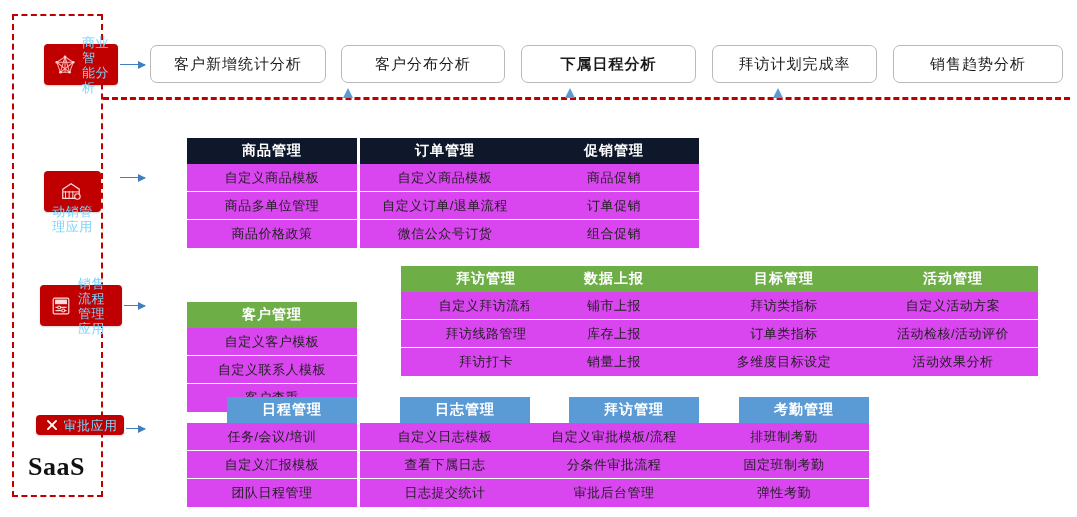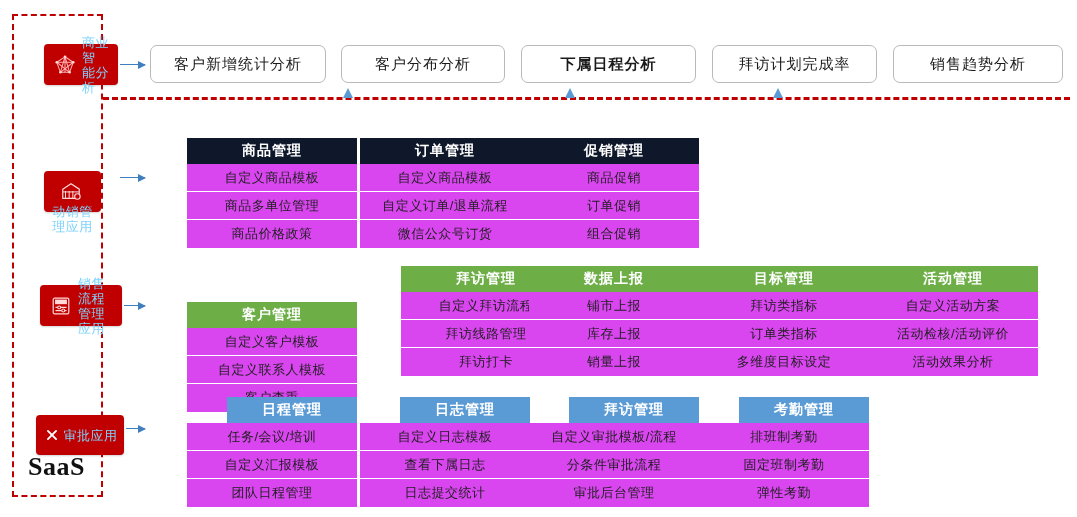--- a/index.html
+++ b/index.html
@@ -63,21 +63,21 @@
     margin-right:4px;
   }
   .badge .btext{
     font-size:13px;
     line-height:15px;
     font-weight:normal;
     white-space:pre-line;
     letter-spacing:0.5px;
   }
   .badge.two-line{height:41px;}
-  .badge.one-line{height:40px;}
+  .badge.one-line{height:20px;}
   .badge.one-line .btext{white-space:nowrap;font-size:13px;}
 
   
   .conn{
     position:absolute;
     height:0;
     border-top:1.6px solid #3f7fbf;
   }
   .conn:after{
     content:"";

